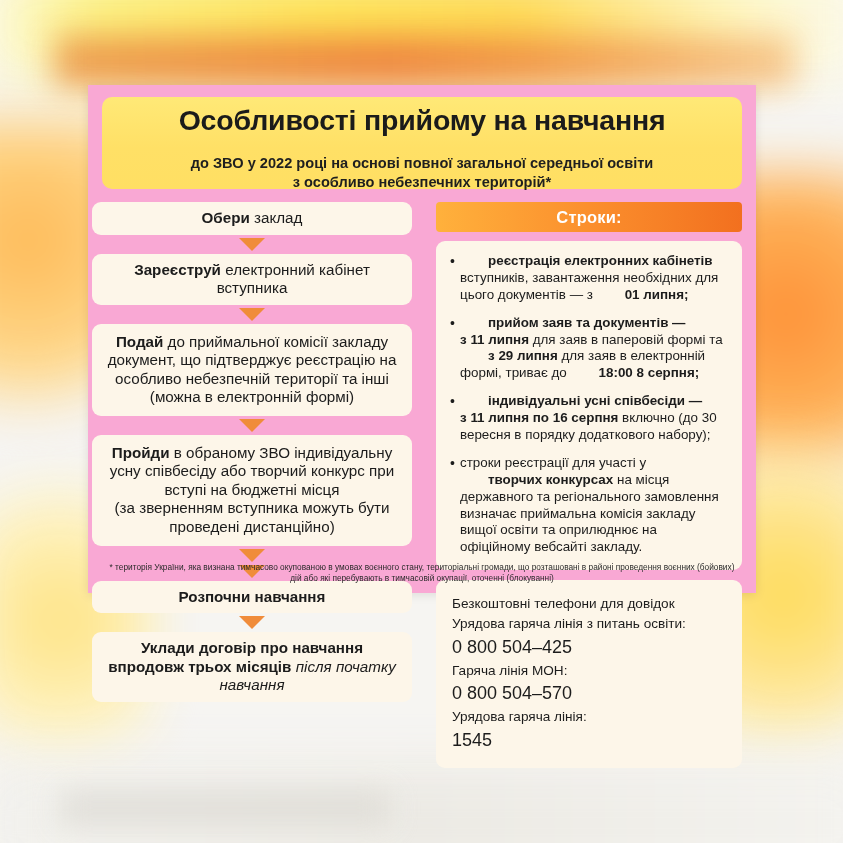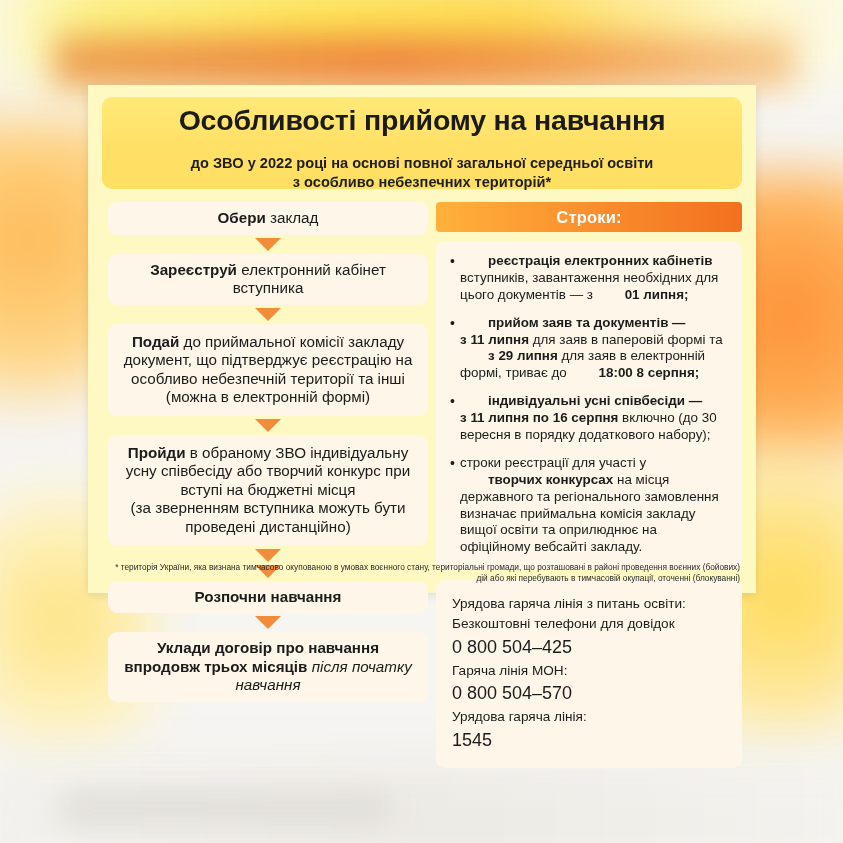--- a/index.html
+++ b/index.html
@@ -63,21 +63,21 @@
     opacity: .8;
   }
 
   
   #poster {
     position: absolute;
     left: 88px;
     top: 85px;
     width: 668px;
     height: 508px;
-    background: #fef9c3;
+    background: #f9a8d4;
     box-shadow: 0 2px 10px rgba(0,0,0,0.10);
   }
 
   
   .header-band {
     position: absolute;
     left: 14px;
     top: 12px;
     width: 640px;
     height: 92px;
@@ -98,21 +98,21 @@
     font-size: 14.6px;
     font-weight: bold;
     color: #1f1f1f;
     line-height: 1.28;
     margin-top: 18px;
   }
 
   
   .col-left {
     position: absolute;
-    left: 20px;
+    left: 4px;
     top: 117px;
     width: 320px;
   }
   .col-right {
     position: absolute;
     left: 348px;
     top: 117px;
     width: 306px;
   }
 
@@ -194,21 +194,21 @@
 
   
   .footnote {
     position: absolute;
     left: 16px;
     bottom: 10px;
     width: 636px;
     font-size: 8.3px;
     line-height: 1.25;
     color: #2a2a2a;
-    text-align: right;
+    text-align: center;
   }
 </style>
 </head>
 <body>
 
 <div id="bg-layer">
   <div class="bg-blob bg-top-yellow"></div>
   <div class="bg-blob bg-title-ghost"></div>
   <div class="bg-blob bg-orange-left"></div>
   <div class="bg-blob bg-orange-right"></div>
@@ -294,22 +294,22 @@
       </div>
       <div class="term-item">
         <span class="bullet">•</span>
         <span class="term-text">
           строки реєстрації для участі у <b>творчих конкурсах</b> на місця державного та регіонального замовлення визначає приймальна комісія закладу вищої освіти та оприлюднює на офіційному вебсайті закладу.
         </span>
       </div>
     </div>
 
     <div class="contacts">
+      <div>Безкоштовні телефони для довідок</div>
       <div>Урядова гаряча лінія з питань освіти:</div>
-      <div>Безкоштовні телефони для довідок</div>
       <div class="num">0 800 504–425</div>
       <div>Гаряча лінія МОН:</div>
       <div class="num">0 800 504–570</div>
       <div>Урядова гаряча лінія:</div>
       <div class="num">1545</div>
     </div>
 
   </div>
 
   <div class="footnote">* територія України, яка визнана тимчасово окупованою в умовах воєнного стану, територіальні громади, що розташовані в районі проведення воєнних (бойових) дій або які перебувають в тимчасовій окупації, оточенні (блокуванні)</div>

